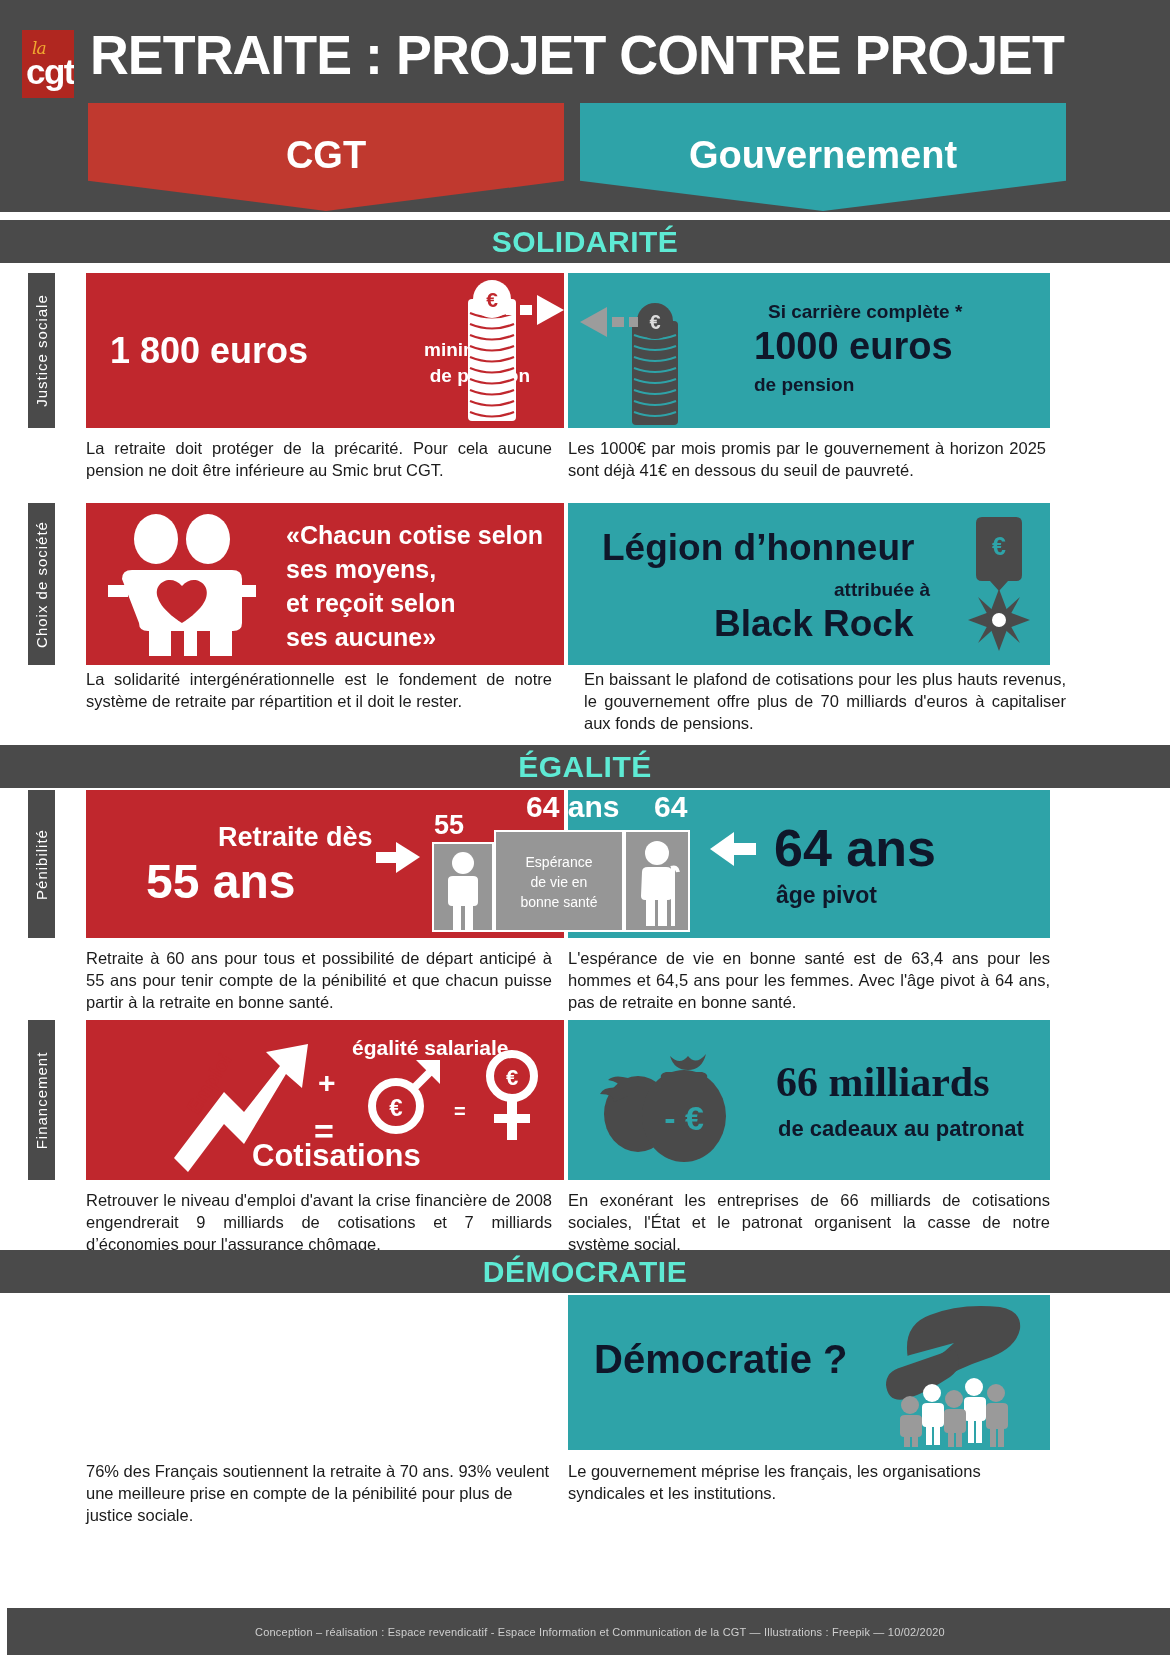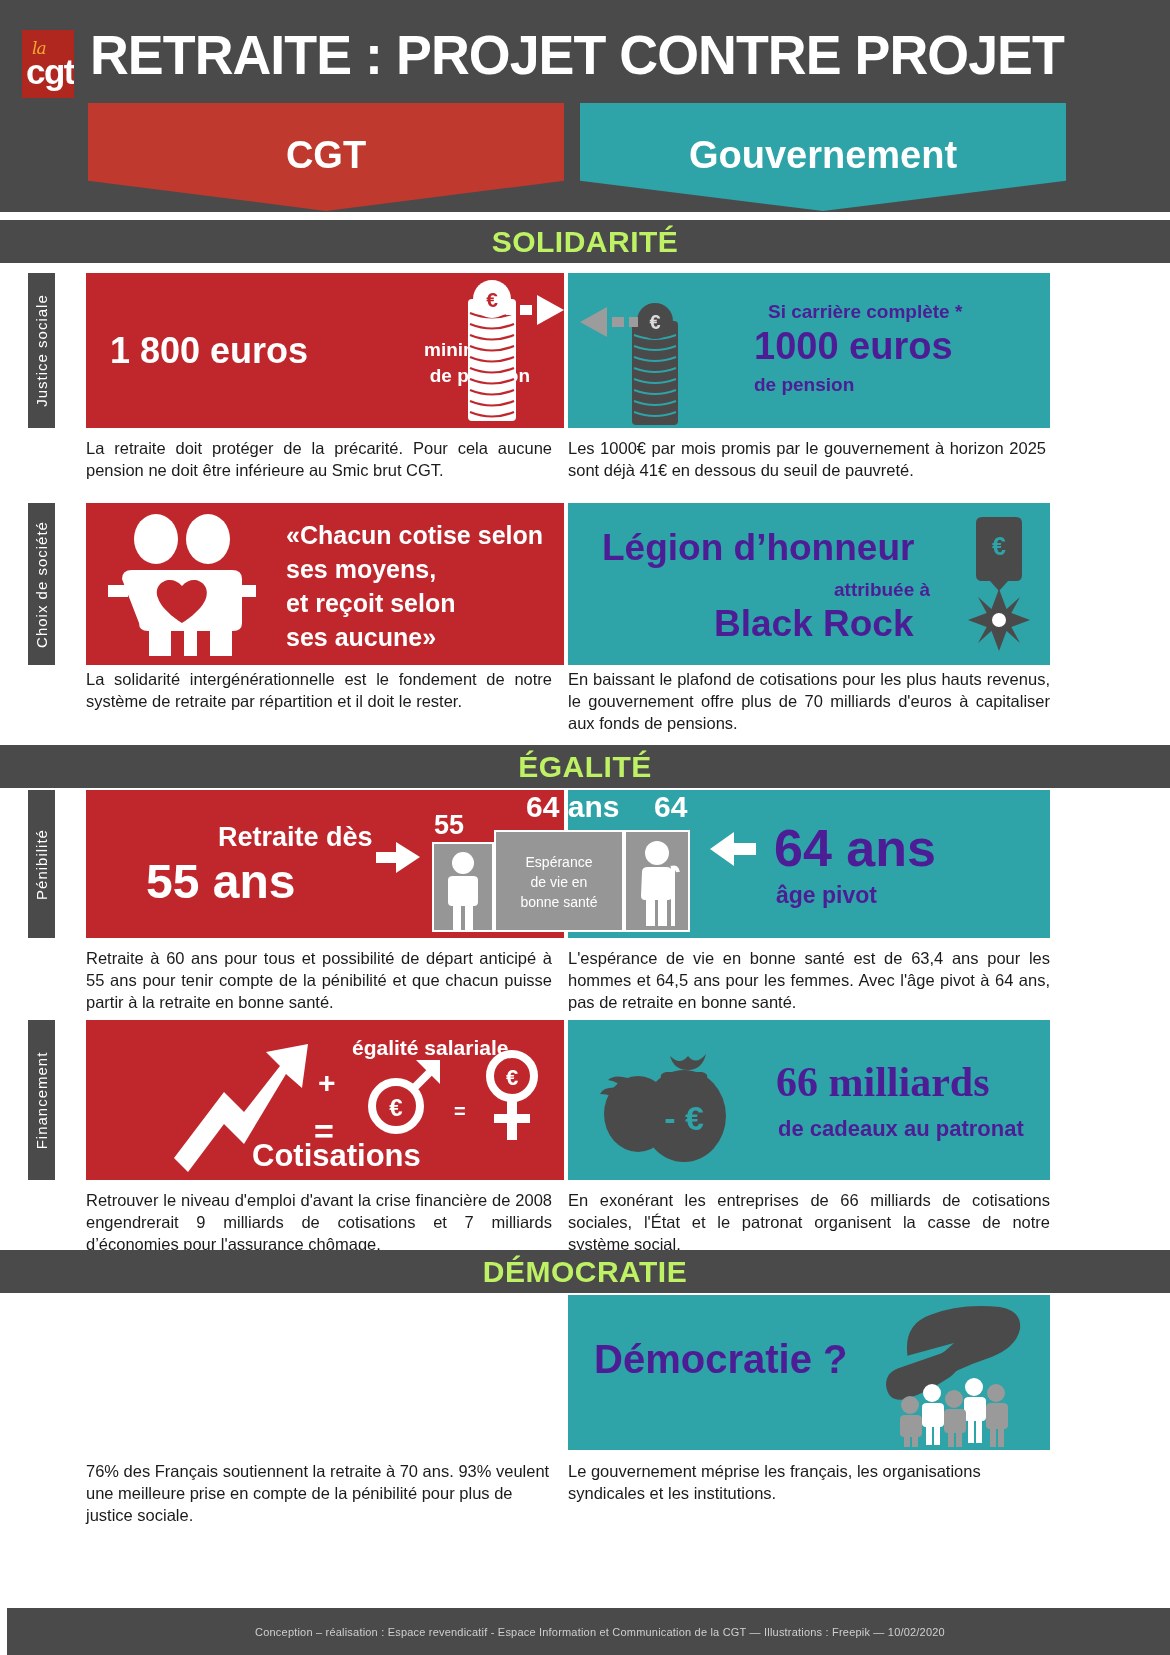--- a/index.html
+++ b/index.html
@@ -45,21 +45,21 @@
   }
   .banner .lbl { position: relative; top: -2px; }
   .banner.cgt { left: 88px; width: 476px; background: #c0392f;
     clip-path: polygon(0 0, 100% 0, 100% 72%, 50% 100%, 0 72%); height: 108px; }
   .banner.gov { left: 564px; width: 486px; background: #2ea3a8;
     clip-path: polygon(0 0, 100% 0, 100% 72%, 50% 100%, 0 72%); height: 108px; margin-left: 16px; }
 
   
   .sect-bar {
     position: absolute; left: 0; width: 1170px; height: 43px;
-    background: #4a4a4a; color: #bef264;
+    background: #4a4a4a; color: #5eead4;
     display: flex; align-items: center; justify-content: center;
     font-weight: bold; font-size: 30px; letter-spacing: 0.5px;
   }
 
   
   .side-label {
     position: absolute; left: 28px; width: 27px;
     background: #4a4a4a; color: #fff;
     display: flex; align-items: center; justify-content: center;
     font-size: 15px; letter-spacing: 1px;
@@ -71,21 +71,21 @@
   .card.red  { background: #c0272d; }
   .card.teal { background: #2ea3a8; }
   .caption {
     position: absolute; font-size: 16.5px; line-height: 22px; color: #1b1b1b;
     text-align: justify; font-family: "Liberation Sans", sans-serif;
   }
   .caption.nj { text-align: left; }
 
   
   .hl { position: absolute; color: #ffffff; font-weight: bold; }
-  .hl.grey { color: #4c1d95; }
+  .hl.grey { color: #0f172a; }
 
   
   .footer {
     position: absolute; left: 7px; top: 1608px; width: 1170px; height: 47px;
     background: #4a4a4a; color: #cfcfcf;
     display: flex; align-items: center; justify-content: center;
     font-size: 11px; letter-spacing: .2px; padding-left: 16px;
   }
   svg { display: block; }
 </style>
@@ -211,21 +211,21 @@
         <polygon points="18,82 38,100 38,106 30,104"></polygon>
         <polygon points="60,82 40,100 40,106 48,104"></polygon>
         <polygon points="18,128 38,110 38,104 30,106"></polygon>
         <polygon points="60,128 40,110 40,104 48,106"></polygon>
       </g>
       <circle cx="39" cy="105" r="7" fill="#ffffff"></circle>
     </svg>
   </div>
 
   <div class="caption" style="left:86px; top:668px; width:466px;">La solidarité intergénérationnelle est le fondement de notre système de retraite par répartition et il doit le rester.</div>
-  <div class="caption" style="left:568px; top:668px; width:482px;">En baissant le plafond de cotisations pour les plus hauts revenus, le gouvernement offre plus de 70 milliards d'euros à capitaliser aux fonds de pensions.</div>
+  <div class="caption" style="left:584px; top:668px; width:482px;">En baissant le plafond de cotisations pour les plus hauts revenus, le gouvernement offre plus de 70 milliards d'euros à capitaliser aux fonds de pensions.</div>
 
   <div class="sect-bar" style="top:745px">ÉGALITÉ</div>
 
   <div class="side-label" style="top:790px; height:148px;">
     <span>Pénibilité</span>
   </div>
 
   <div class="card red" style="left:86px; top:790px; width:478px; height:148px;">
     <div class="hl" style="left:132px; top:32px; font-size:27px;">Retraite dès</div>
     <div class="hl" style="left:60px; top:64px; font-size:48px;">55 ans</div>

